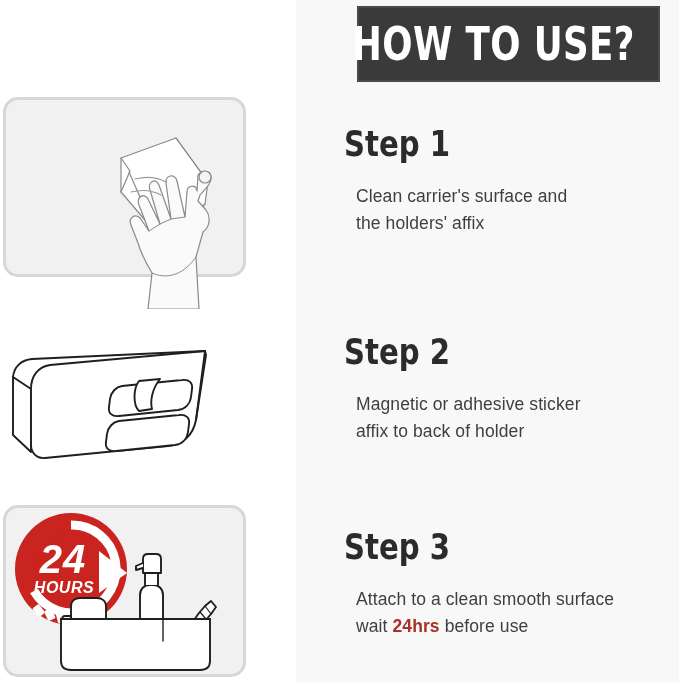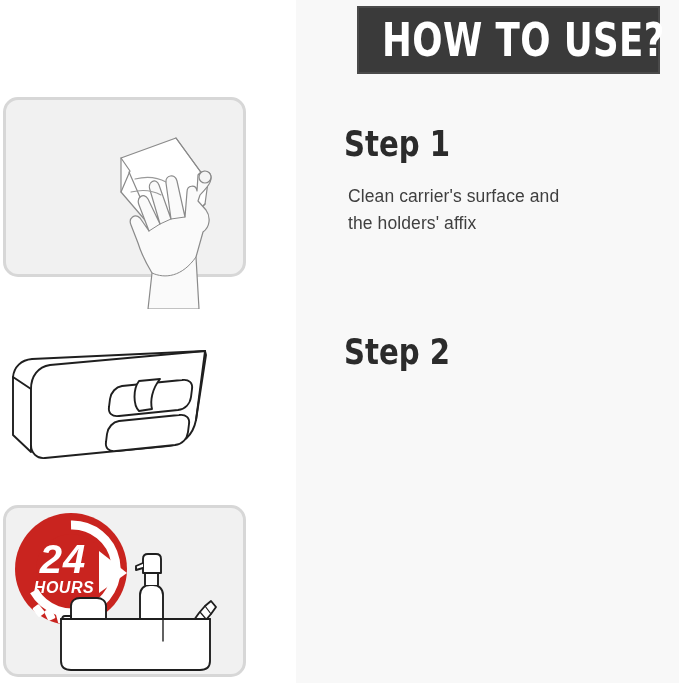--- a/index.html
+++ b/index.html
@@ -33,25 +33,25 @@
 
   .illus{position:absolute;overflow:visible;}
   #illus-1{left:0px;top:97px;width:260px;height:210px;}
   #illus-2{left:0px;top:325px;width:260px;height:150px;}
   #illus-3{left:3px;top:501px;width:243px;height:172px;}
 
   
   .right-col{position:absolute;left:296px;top:0;width:383px;height:683px;}
 
   .title-box{
-    position:absolute;left:61px;top:6px;width:303px;height:68px;
+    position:absolute;left:61px;top:6px;width:303px;height:76px;
     background:#3a3a3a;
     border:2px solid #4a4a4a;
     box-sizing:border-box;
-    display:flex;align-items:center;justify-content:flex-start;
+    display:flex;align-items:center;justify-content:flex-end;
   }
   .title-text{
     color:#ffffff;
     font-family:"Liberation Sans Narrow","DejaVu Sans Condensed","Liberation Sans",sans-serif;
     font-weight:bold;
     font-size:46px;
     letter-spacing:0.5px;
     transform:scaleX(0.86);
     white-space:nowrap;
     line-height:1;
@@ -73,21 +73,21 @@
     line-height:1.05;
     margin:0 0 20px 0;
     white-space:nowrap;
   }
   .step-body{
     font-family:"Liberation Sans","DejaVu Sans",sans-serif;
     font-size:17.5px;
     color:#3f3f3f;
     line-height:1.55;
     letter-spacing:0.1px;
-    margin:4px;
+    margin:12px;
     max-width:320px;
   }
   .hl{color:#a83228;font-weight:bold;}
 
   svg{display:block;}
 </style>
 </head>
 <body>
 
 <div class="page">
@@ -258,17 +258,28 @@
     <div class="step" id="step-1">
       <div class="step-head">Step 1</div>
       <div class="step-body">
         <span>Clean carrier's surface and</span><br>
         <span>the holders' affix</span>
       </div>
     </div>
 
     <div class="step" id="step-2">
       <div class="step-head">Step 2</div>
-    </div>
-
+      <div class="step-body">
+        <span>Magnetic or adhesive sticker</span><br>
+        <span>affix to back of holder</span>
+      </div>
+    </div>
+
+    <div class="step" id="step-3">
+      <div class="step-head">Step 3</div>
+      <div class="step-body">
+        <span>Attach to a clean smooth surface</span><br>
+        <span>wait </span><span class="hl">24hrs</span><span> before use</span>
+      </div>
+    </div>
 
   </div>
 </div>
 
 </body></html>

